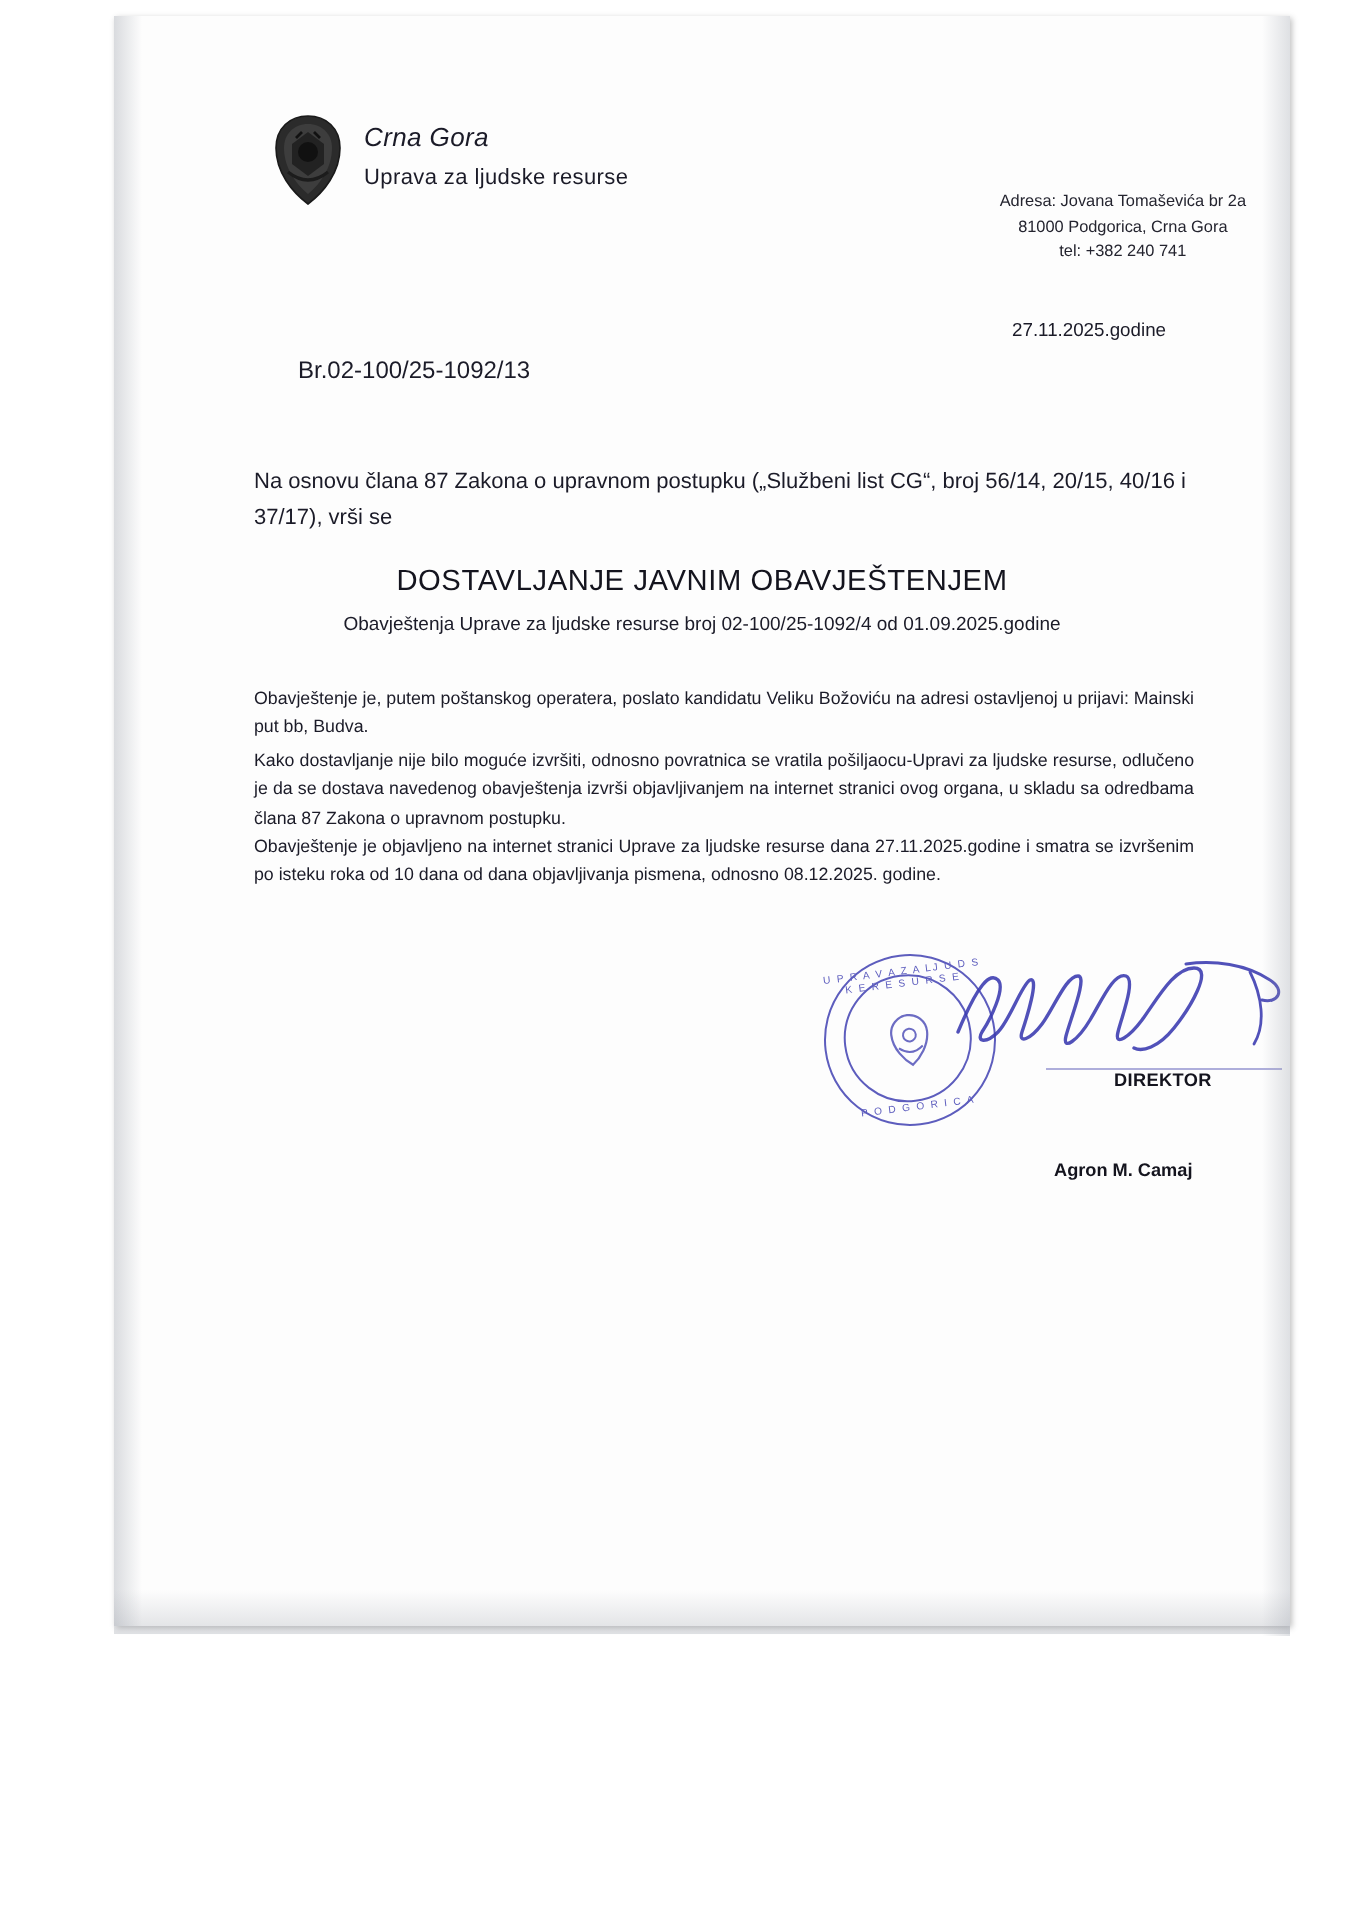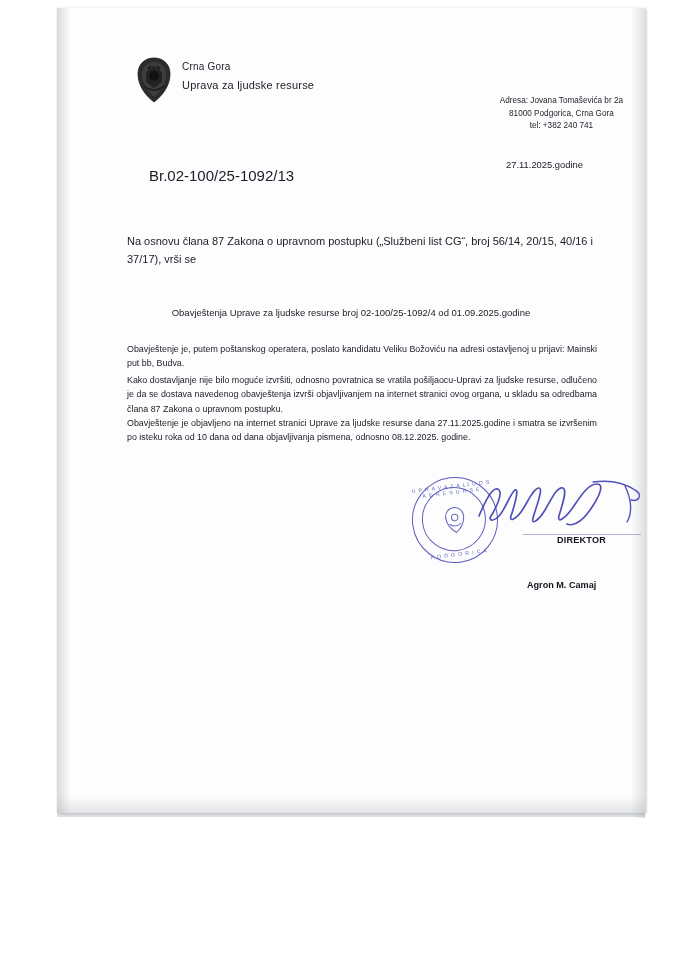--- a/index.html
+++ b/index.html
@@ -74,24 +74,25 @@
     top: 4px;
     width: 40px;
     height: 48px;
   }
   .org-block {
     position: absolute;
     left: 125px;
     top: 9px;
   }
   .org-line1 {
-    font-size: 10px;
+    font-size: 13px;
     color: #1b1b28;
     letter-spacing: 0.2px;
     margin-bottom: 7px;
+    font-style: italic;
   }
   .org-line2 {
     font-size: 11px;
     color: #1b1b28;
     letter-spacing: 0.2px;
   }
   .address-block {
     position: absolute;
     right: 22px;
     top: 43px;
@@ -104,22 +105,22 @@
   
   .refrow {
     position: absolute;
     left: 0;
     top: 158px;
     width: 588px;
   }
   .ref-no {
     position: absolute;
     left: 70px;
-    top: 1px;
-    font-size: 15px;
+    top: 12px;
+    font-size: 12px;
     color: #1b1b28;
     padding-left: 22px;
   }
   .ref-date {
     position: absolute;
     right: 62px;
     top: -7px;
     font-size: 9.4px;
     color: #1b1b28;
   }
@@ -280,20 +281,21 @@
       </div>
     </div>
 
     <div class="refrow">
       <div class="ref-no">Br.02-100/25-1092/13</div>
       <div class="ref-date">27.11.2025.godine</div>
     </div>
 
     <div class="legal-basis">Na osnovu člana 87 Zakona o upravnom postupku („Službeni list CG“, broj 56/14, 20/15, 40/16 i 37/17), vrši se</div>
 
+    <div class="title">DOSTAVLJANJE JAVNIM OBAVJEŠTENJEM</div>
     <div class="subtitle">Obavještenja Uprave za ljudske resurse broj 02-100/25-1092/4  od 01.09.2025.godine</div>
 
     <div class="para p1">Obavještenje je, putem poštanskog operatera, poslato  kandidatu  Veliku Božoviću na adresi ostavljenoj u prijavi: Mainski put bb, Budva.</div>
     <div class="para p2">Kako dostavljanje nije bilo moguće izvršiti, odnosno povratnica se vratila pošiljaocu-Upravi za ljudske resurse, odlučeno je da se dostava navedenog  obavještenja izvrši objavljivanjem na internet stranici ovog organa, u skladu sa odredbama člana 87 Zakona o upravnom postupku.</div>
     <div class="para p3">Obavještenje  je  objavljeno  na internet stranici Uprave za ljudske resurse  dana 27.11.2025.godine i smatra  se  izvršenim  po  isteku  roka  od  10  dana  od  dana  objavljivanja  pismena,  odnosno 08.12.2025. godine.</div>
 
     <div class="sig-zone">
 
       <div class="stamp">
         <div class="stamp-inner"></div>

